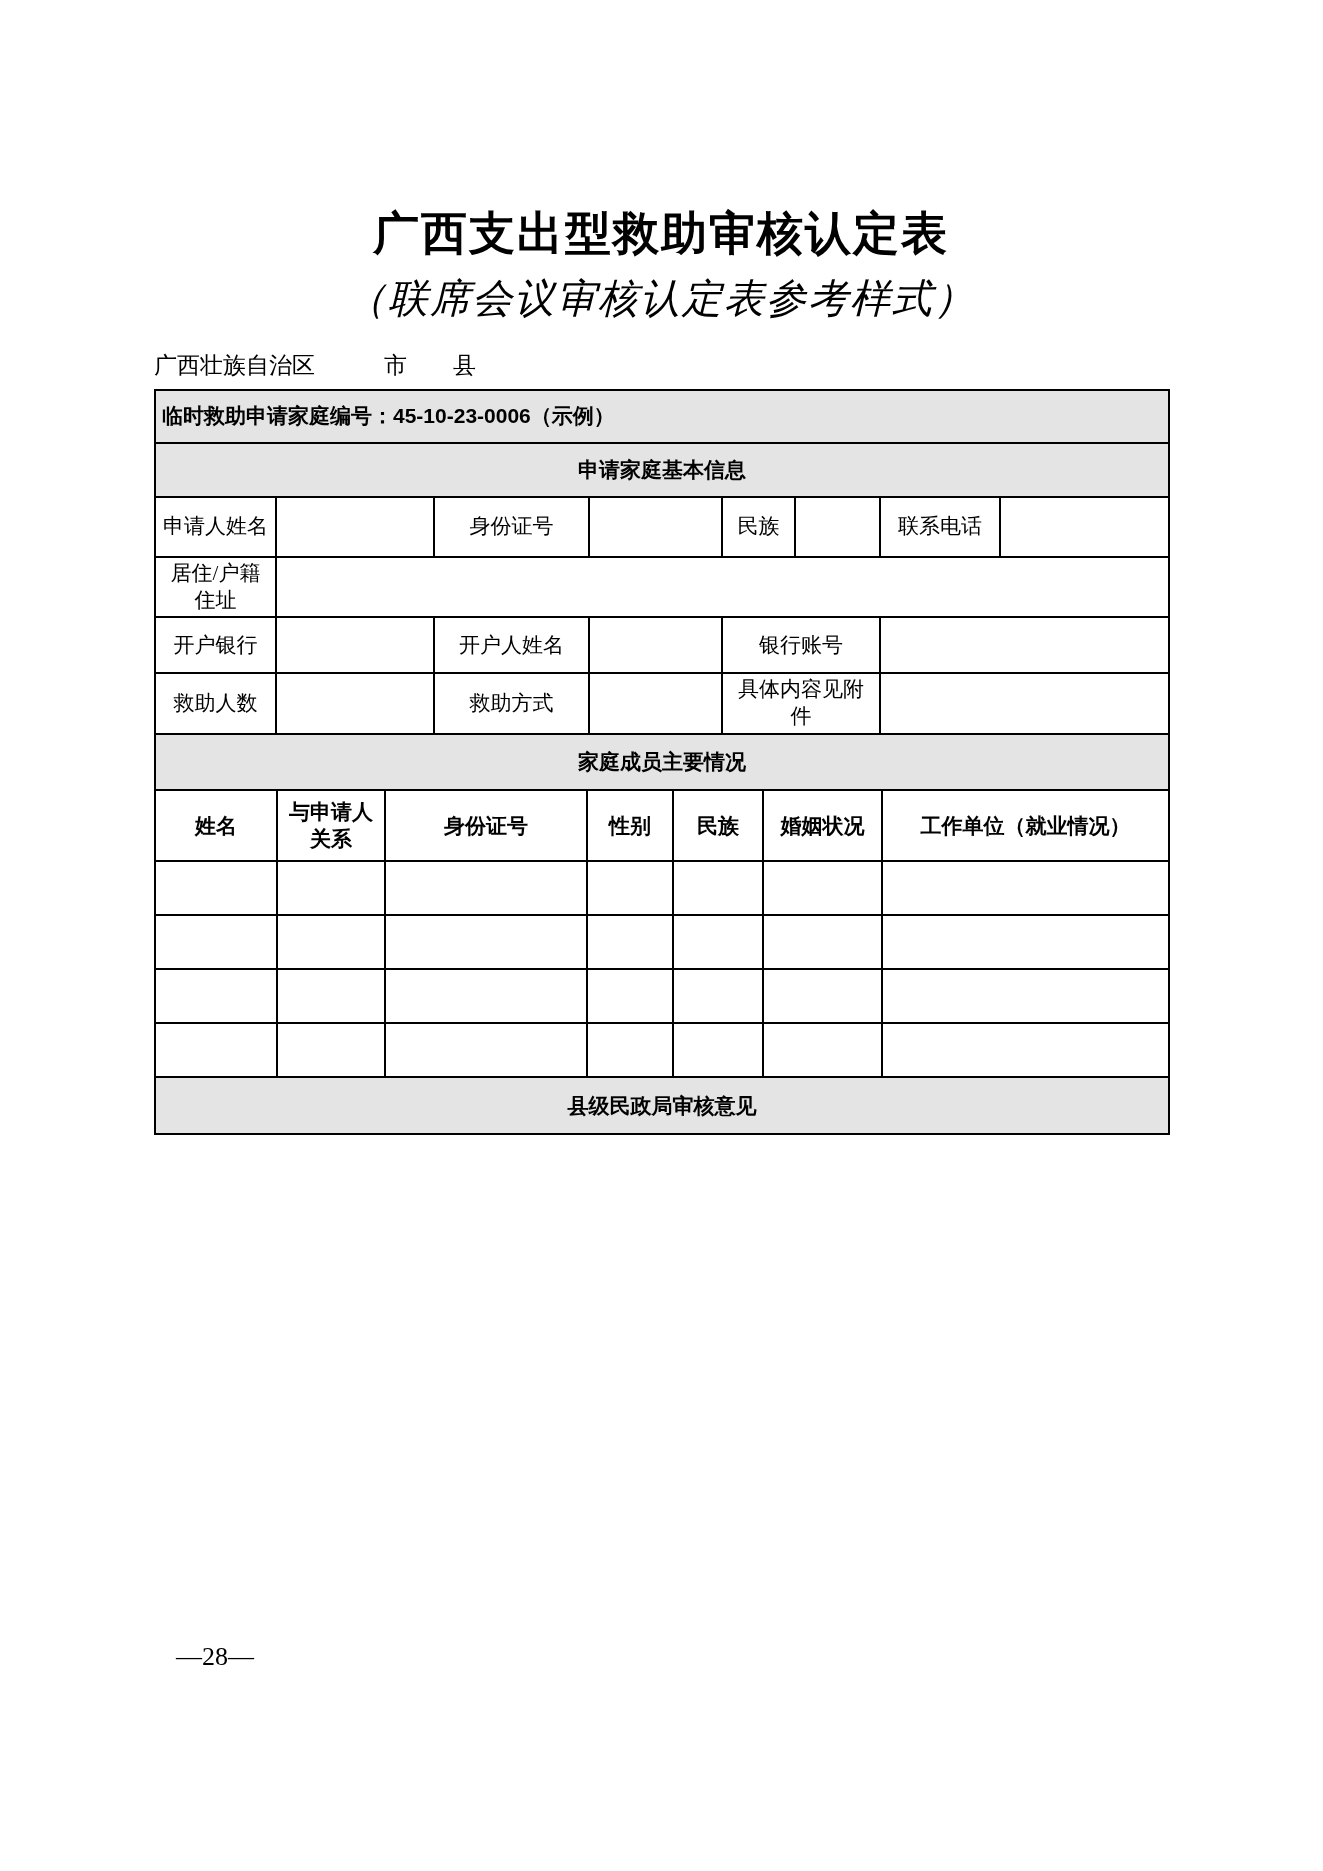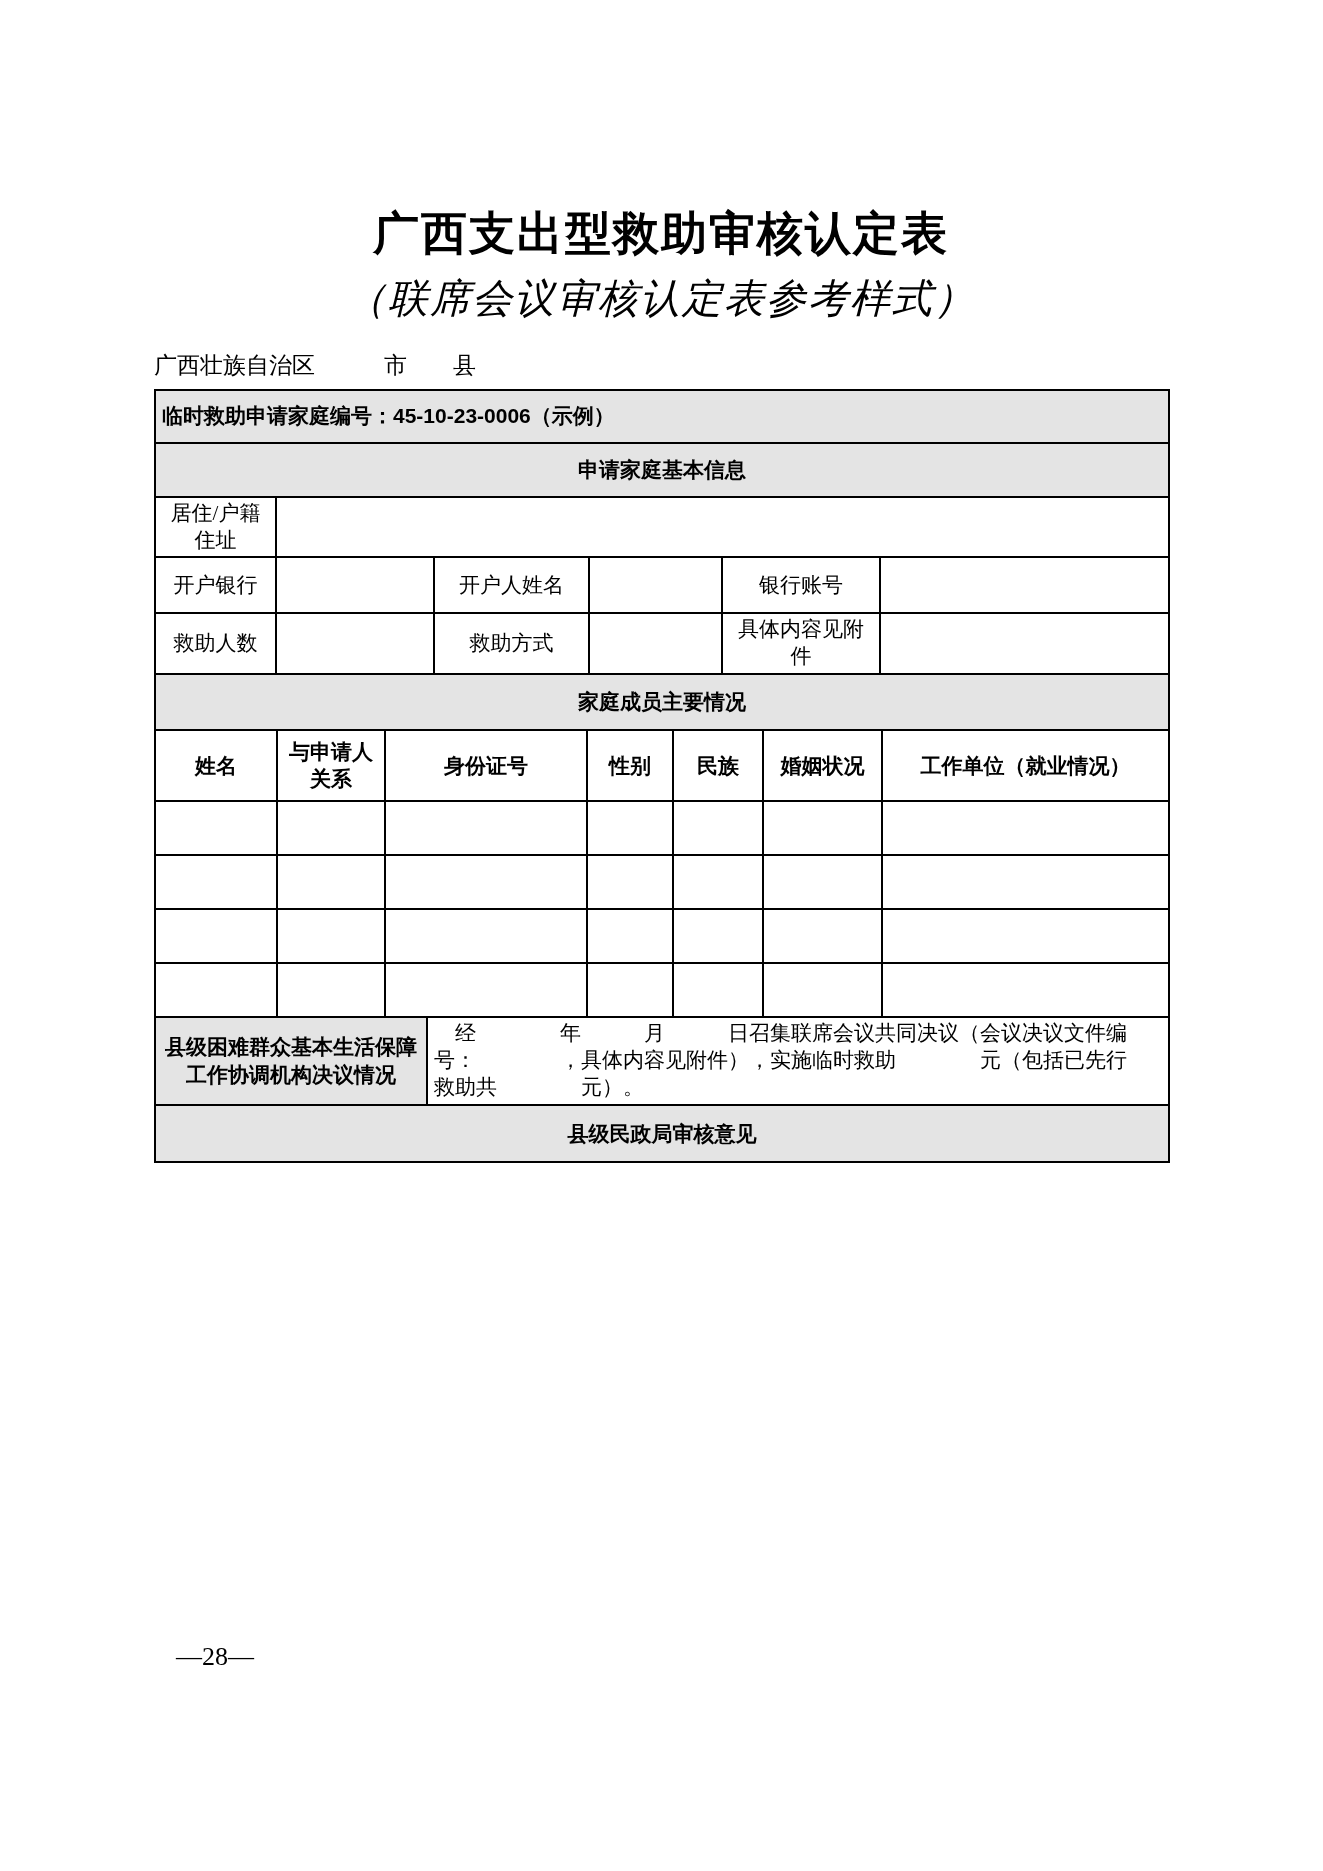--- a/index.html
+++ b/index.html
@@ -66,20 +66,30 @@
         <col style="width:85px">
         <col style="width:120px">
         <col style="width:169px">
     </colgroup>
     <tbody>
         <tr style="height:53px">
       <td colspan="8" class="gray bold" style="background: rgb(228, 228, 228);">临时救助申请家庭编号：45-10-23-0006（示例）</td>
     </tr>
     <tr style="height:54px">
       <td colspan="8" class="gray bold c" style="background: rgb(228, 228, 228);">申请家庭基本信息</td>
+    </tr>
+    <tr style="height:60px">
+      <td class="c">申请人姓名</td>
+      <td></td>
+      <td class="c">身份证号</td>
+      <td></td>
+      <td class="c">民族</td>
+      <td></td>
+      <td class="c">联系电话</td>
+      <td></td>
     </tr>
     <tr style="height:57px">
       <td class="c pre">居住/户籍
 住址</td>
       <td colspan="7"></td>
     </tr>
     <tr style="height:56px">
       <td class="c">开户银行</td>
       <td></td>
       <td class="c">开户人姓名</td>
@@ -156,35 +166,20 @@
           <td></td>
           <td></td>
           <td></td>
           <td></td>
           <td></td>
           <td></td>
         </tr>
       </tbody>
   </table>
 
-  <table class="ftbl">
-    <colgroup>
-        <col style="width:272px">
-        <col style="width:742px">
-      </colgroup>
-    <tbody>
-        <tr style="height:86px">
-      <td class="gray bold c pre" style="background: rgb(228, 228, 228);">县级困难群众基本生活保障
-工作协调机构决议情况</td>
-      <td class="dec-text pre">　经　　　　年　　　月　　　日召集联席会议共同决议（会议决议文件编
-号：　　　　，具体内容见附件），实施临时救助　　　　元（包括已先行
-救助共　　　　元）。</td>
-    </tr>
-  </tbody>
-    </table>
 
   <table class="ftbl">
     <colgroup>
         <col style="width:1014px">
       </colgroup>
     <tbody>
         <tr style="height:57px">
       <td class="gray bold c" style="background: rgb(228, 228, 228);">县级民政局审核意见</td>
     </tr>
   </tbody>

